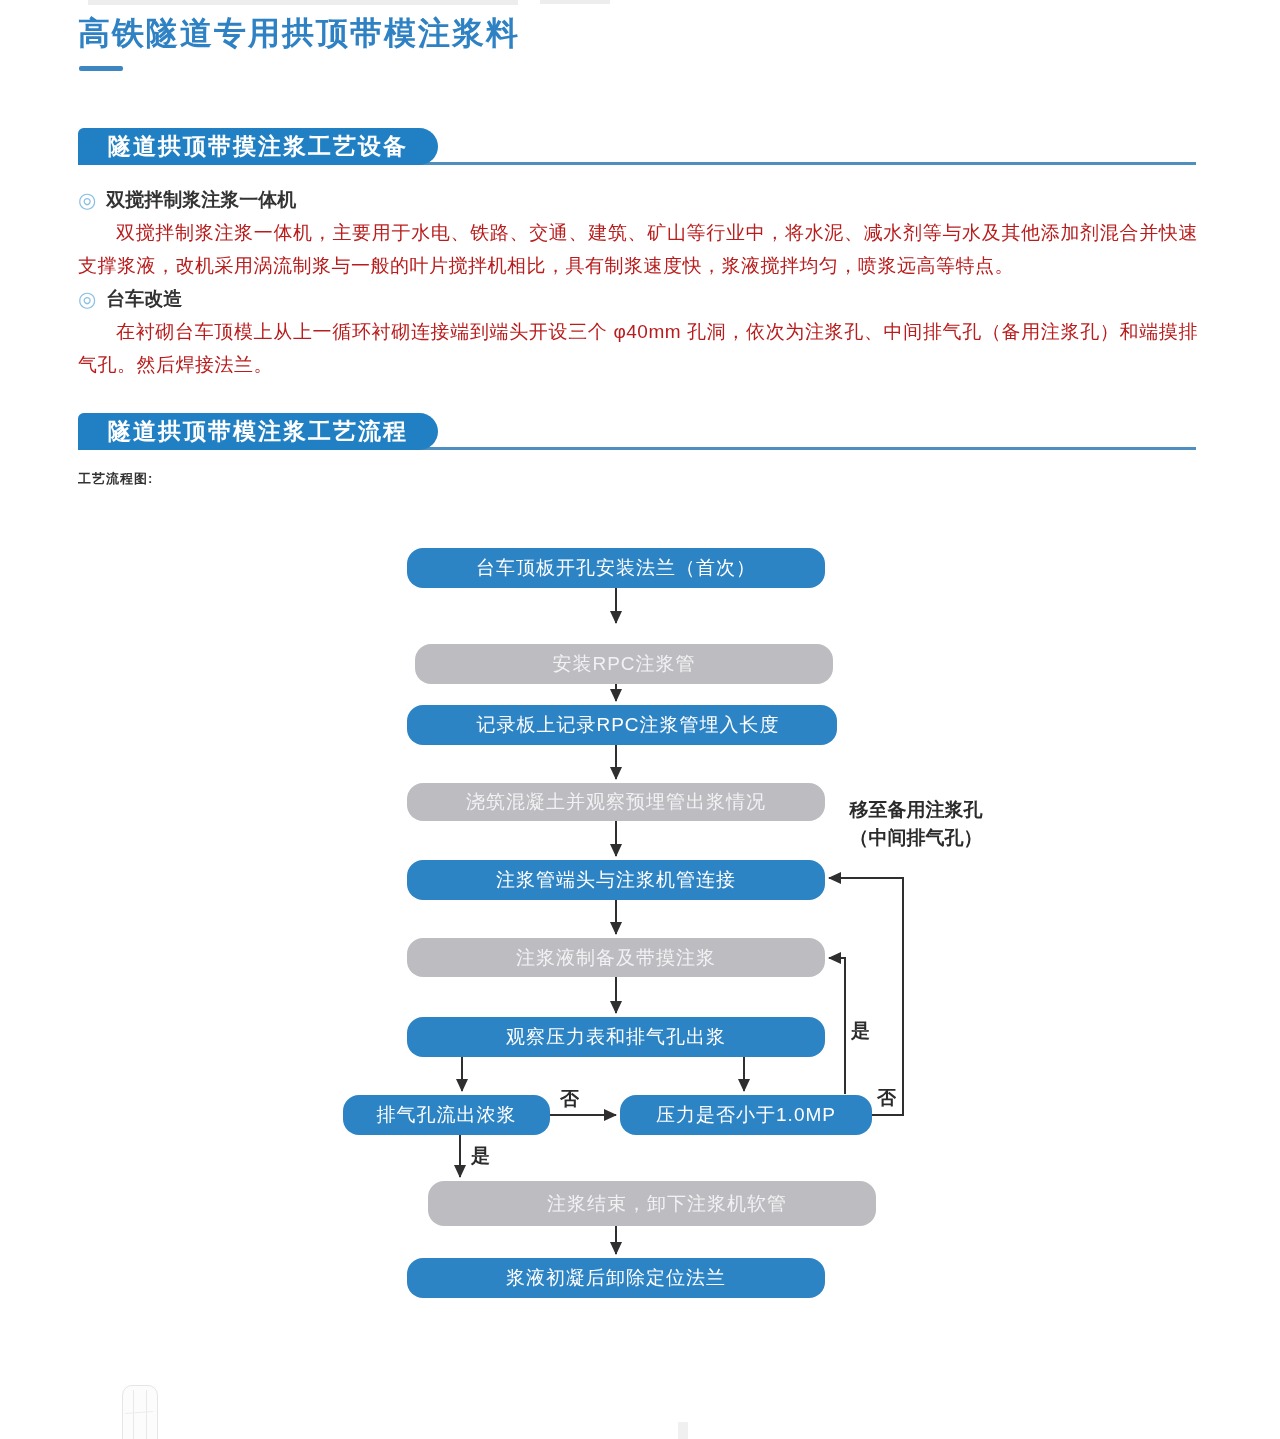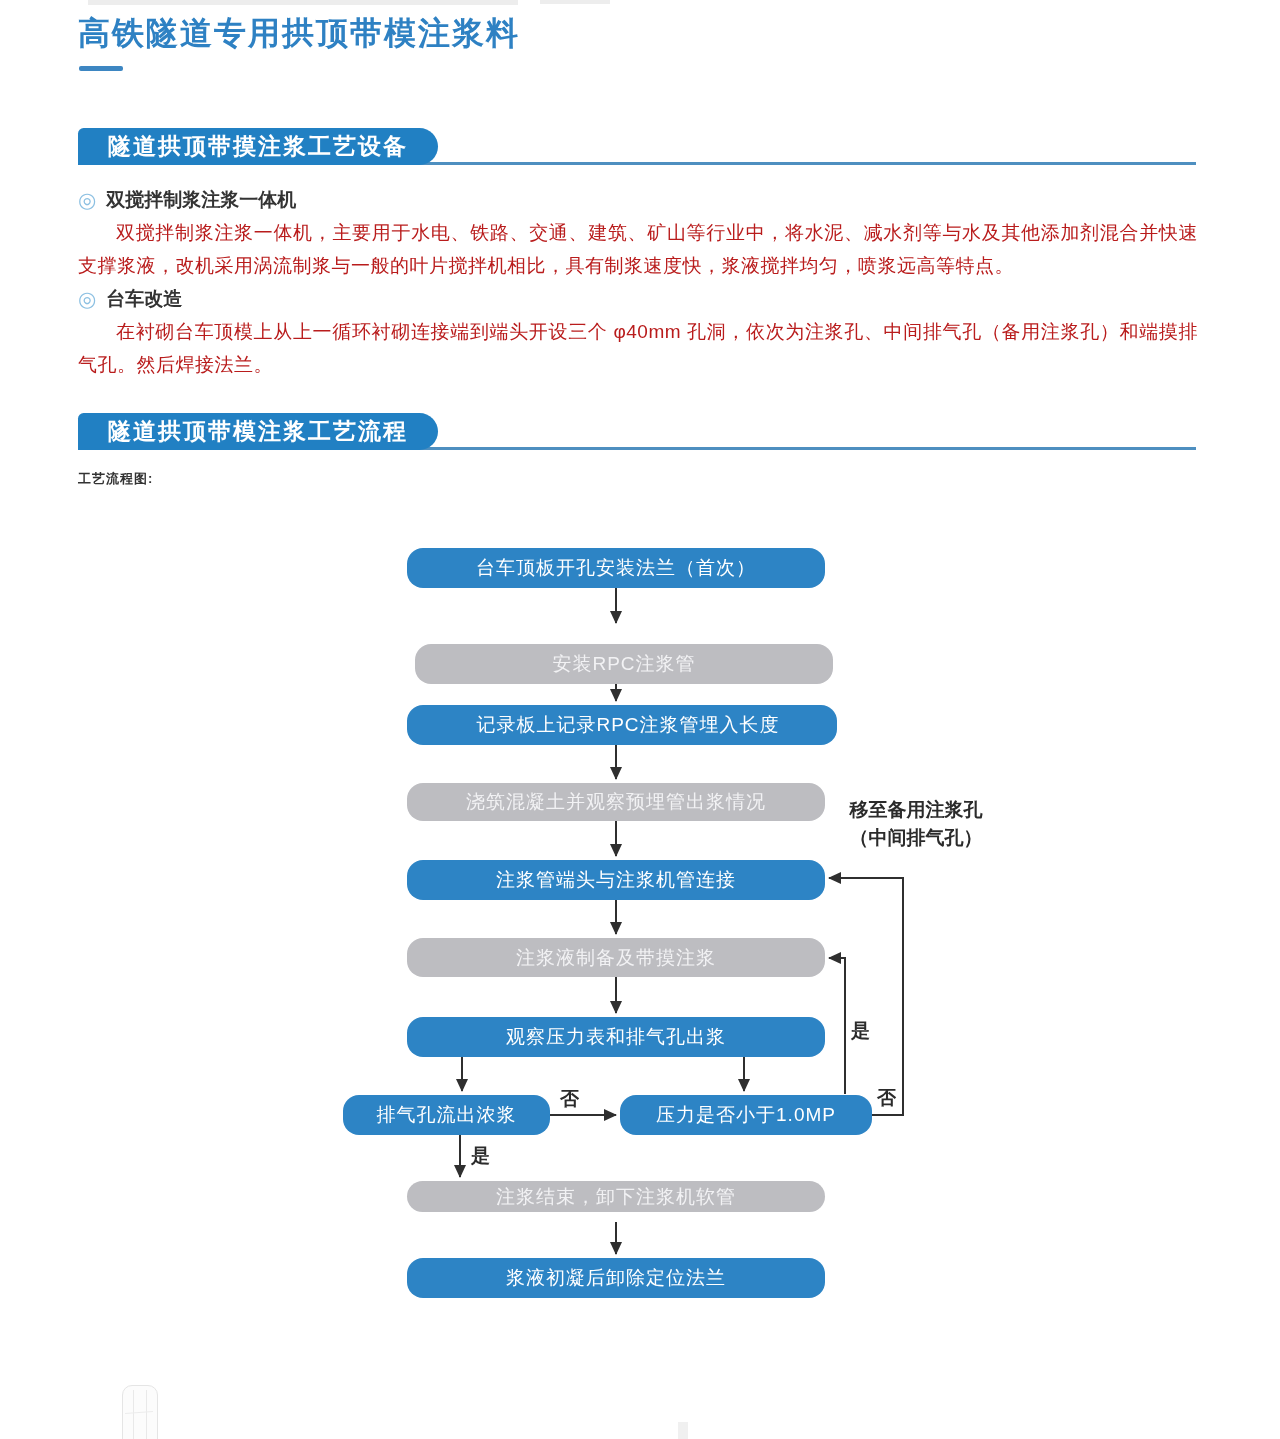--- a/index.html
+++ b/index.html
@@ -34,21 +34,21 @@
   .fbox.gray{background:#bdbdc1;color:#f2f2f4;}
   #fb1{left:407px;top:8px;}
   #fb2{left:407px;top:104px;margin-left:8px;}
   #fb3{left:407px;top:165px;padding-left:12px;}
   #fb4{left:407px;top:243px;height:38px;}
   #fb5{left:407px;top:320px;}
   #fb6{left:407px;top:398px;height:39px;}
   #fb7{left:407px;top:477px;}
   #fb8{left:343px;top:555px;width:207px;}
   #fb9{left:620px;top:555px;width:252px;}
-  #fb10{left:407px;top:641px;height:31px;}
+  #fb10{left:428px;top:641px;height:45px;padding-left:30px;}
   #fb11{left:407px;top:718px;}
 
   .edge-label{position:absolute;z-index:3;font-size:19px;font-weight:bold;color:#2b2b2b;white-space:nowrap;}
   #lbl-no1{left:560px;top:546px;}
   #lbl-yes1{left:471px;top:603px;}
   #lbl-yes2{left:851px;top:478px;}
   #lbl-no2{left:877px;top:545px;}
   .flow-annotation{position:absolute;z-index:3;left:828px;top:256px;width:176px;text-align:center;
                    font-size:19px;font-weight:bold;color:#2b2b2b;line-height:28px;}
 

